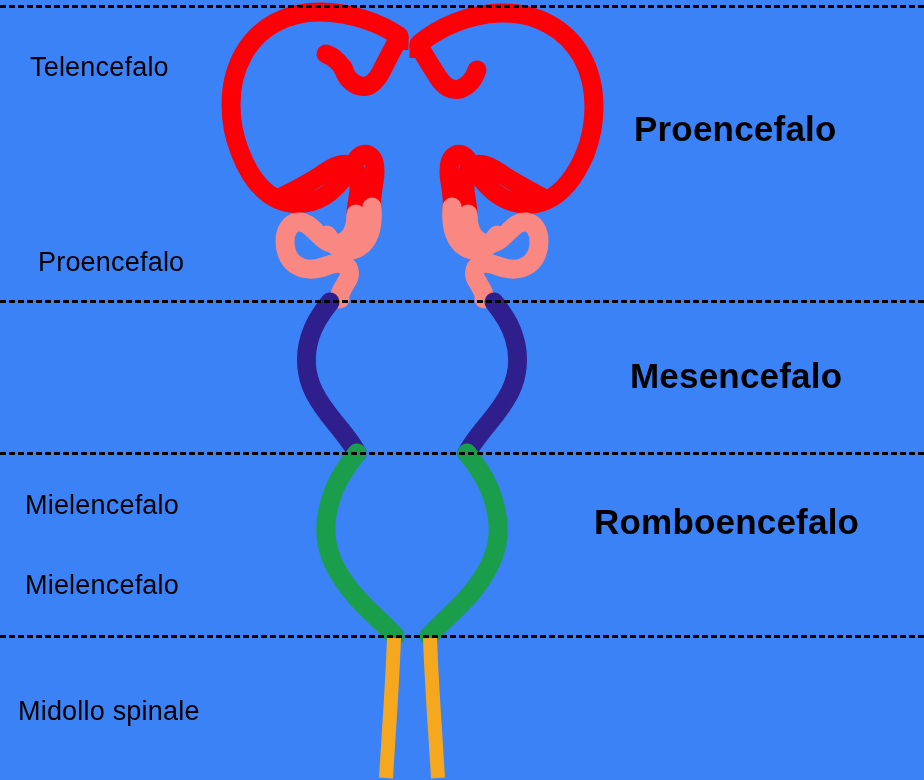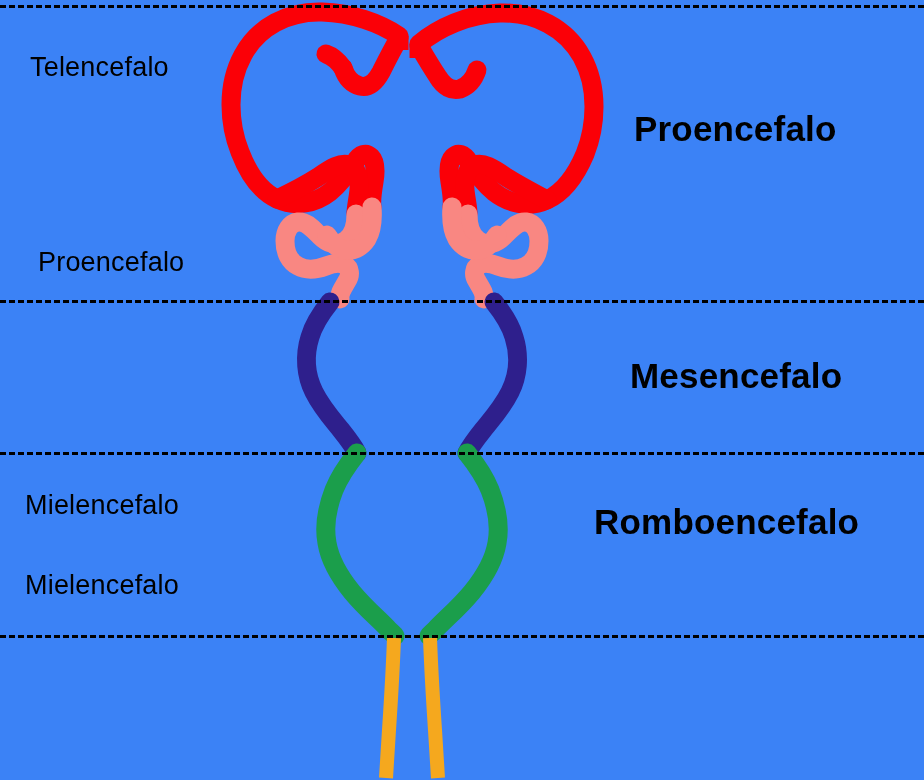--- a/index.html
+++ b/index.html
@@ -178,20 +178,21 @@
   <div class="divider-line" style="top:635px"></div>
 
   <div class="label label-left" style="left:30px; top:54px">Telencefalo</div>
 
   <div class="label label-left" style="left:38px; top:249px">Proencefalo</div>
 
   <div class="label label-left" style="left:25px; top:492px">Mielencefalo</div>
 
   <div class="label label-left" style="left:25px; top:572px">Mielencefalo</div>
 
+  <div class="label label-left" style="left:18px; top:698px">Midollo spinale</div>
 
   <div class="label label-right" style="left:634px; top:111px">Proencefalo</div>
 
   <div class="label label-right" style="left:630px; top:358px">Mesencefalo</div>
 
   <div class="label label-right" style="left:594px; top:504px">Romboencefalo</div>
 
 </div>
 
 </body></html>

